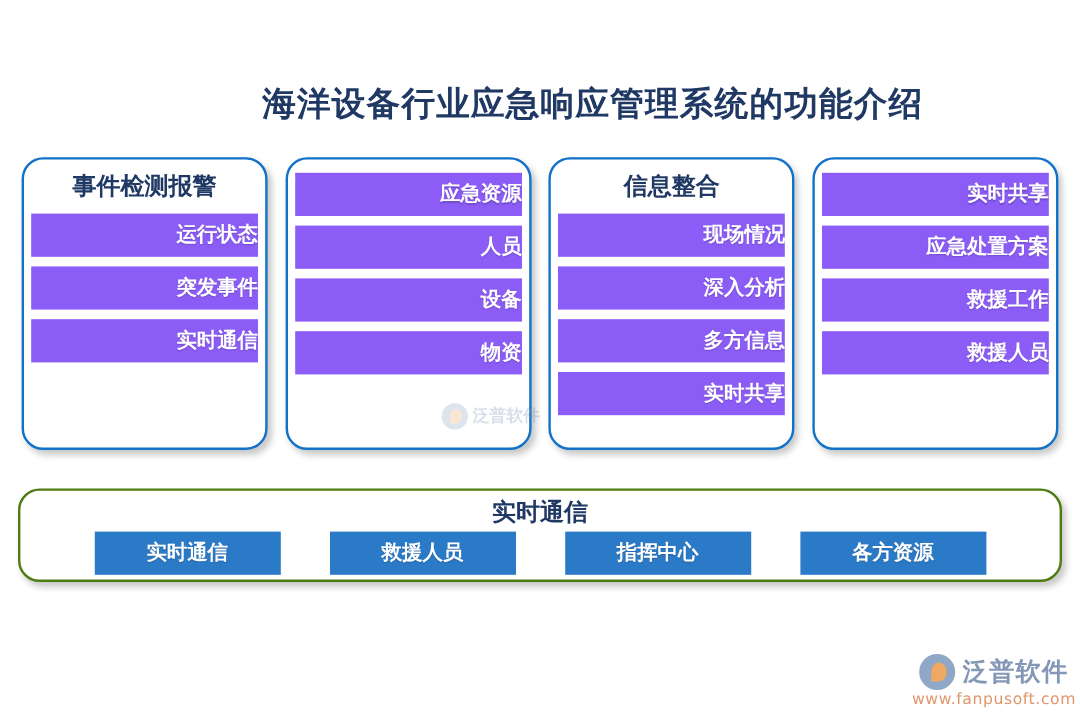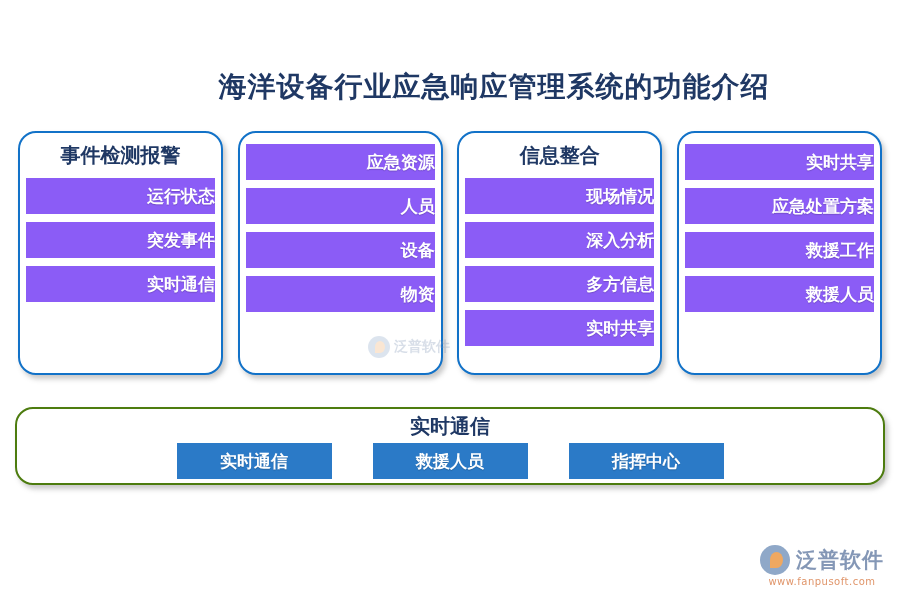--- a/index.html
+++ b/index.html
@@ -186,21 +186,21 @@
     background: #efa861;
   }
   .brand-name {
     font-size: 21px;
     font-weight: bold;
     color: #8497b6;
     white-space: nowrap;
     letter-spacing: 1px;
   }
   .brand-url {
-    font-size: 10px;
+    font-size: 13px;
     color: #e0956a;
     letter-spacing: 0.5px;
     margin-top: 1px;
     white-space: nowrap;
   }
 </style>
 </head>
 <body>
 
 <div class="page-title">海洋设备行业应急响应管理系统的功能介绍</div>
@@ -250,20 +250,21 @@
   <span class="wm-mark"></span>
   <span class="wm-text">泛普软件</span>
 </div>
 
 <div class="bottom-card">
   <div class="bottom-title">实时通信</div>
   <div class="bottom-chips">
     <div class="chip">实时通信</div>
     <div class="chip">救援人员</div>
     <div class="chip">指挥中心</div>
+    <div class="chip">各方资源</div>
   </div>
 </div>
 
 <div class="brand">
   <div class="brand-row">
     <span class="brand-mark"></span>
     <span class="brand-name">泛普软件</span>
   </div>
   <div class="brand-url">www.fanpusoft.com</div>
 </div>

